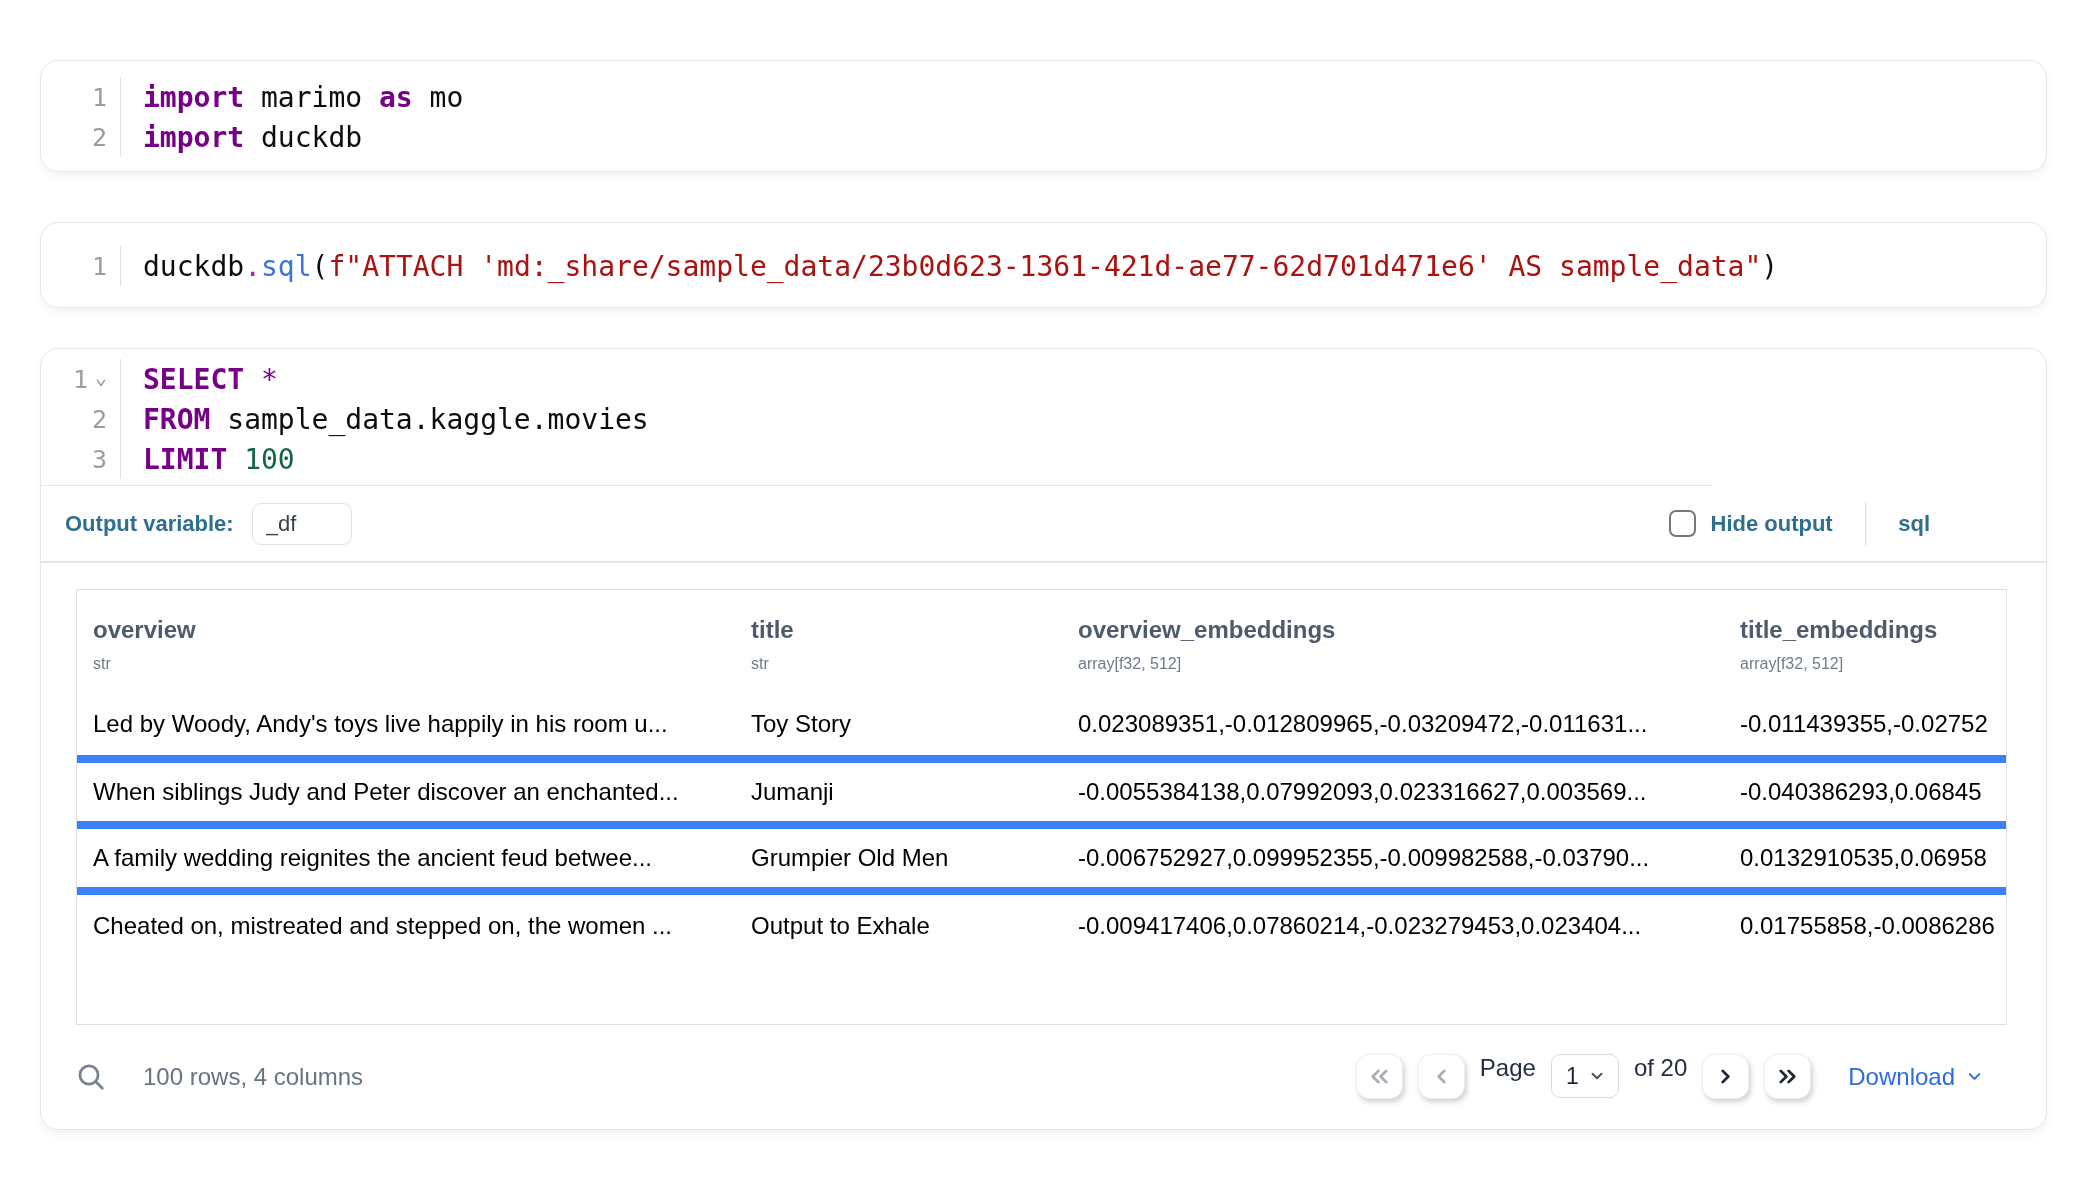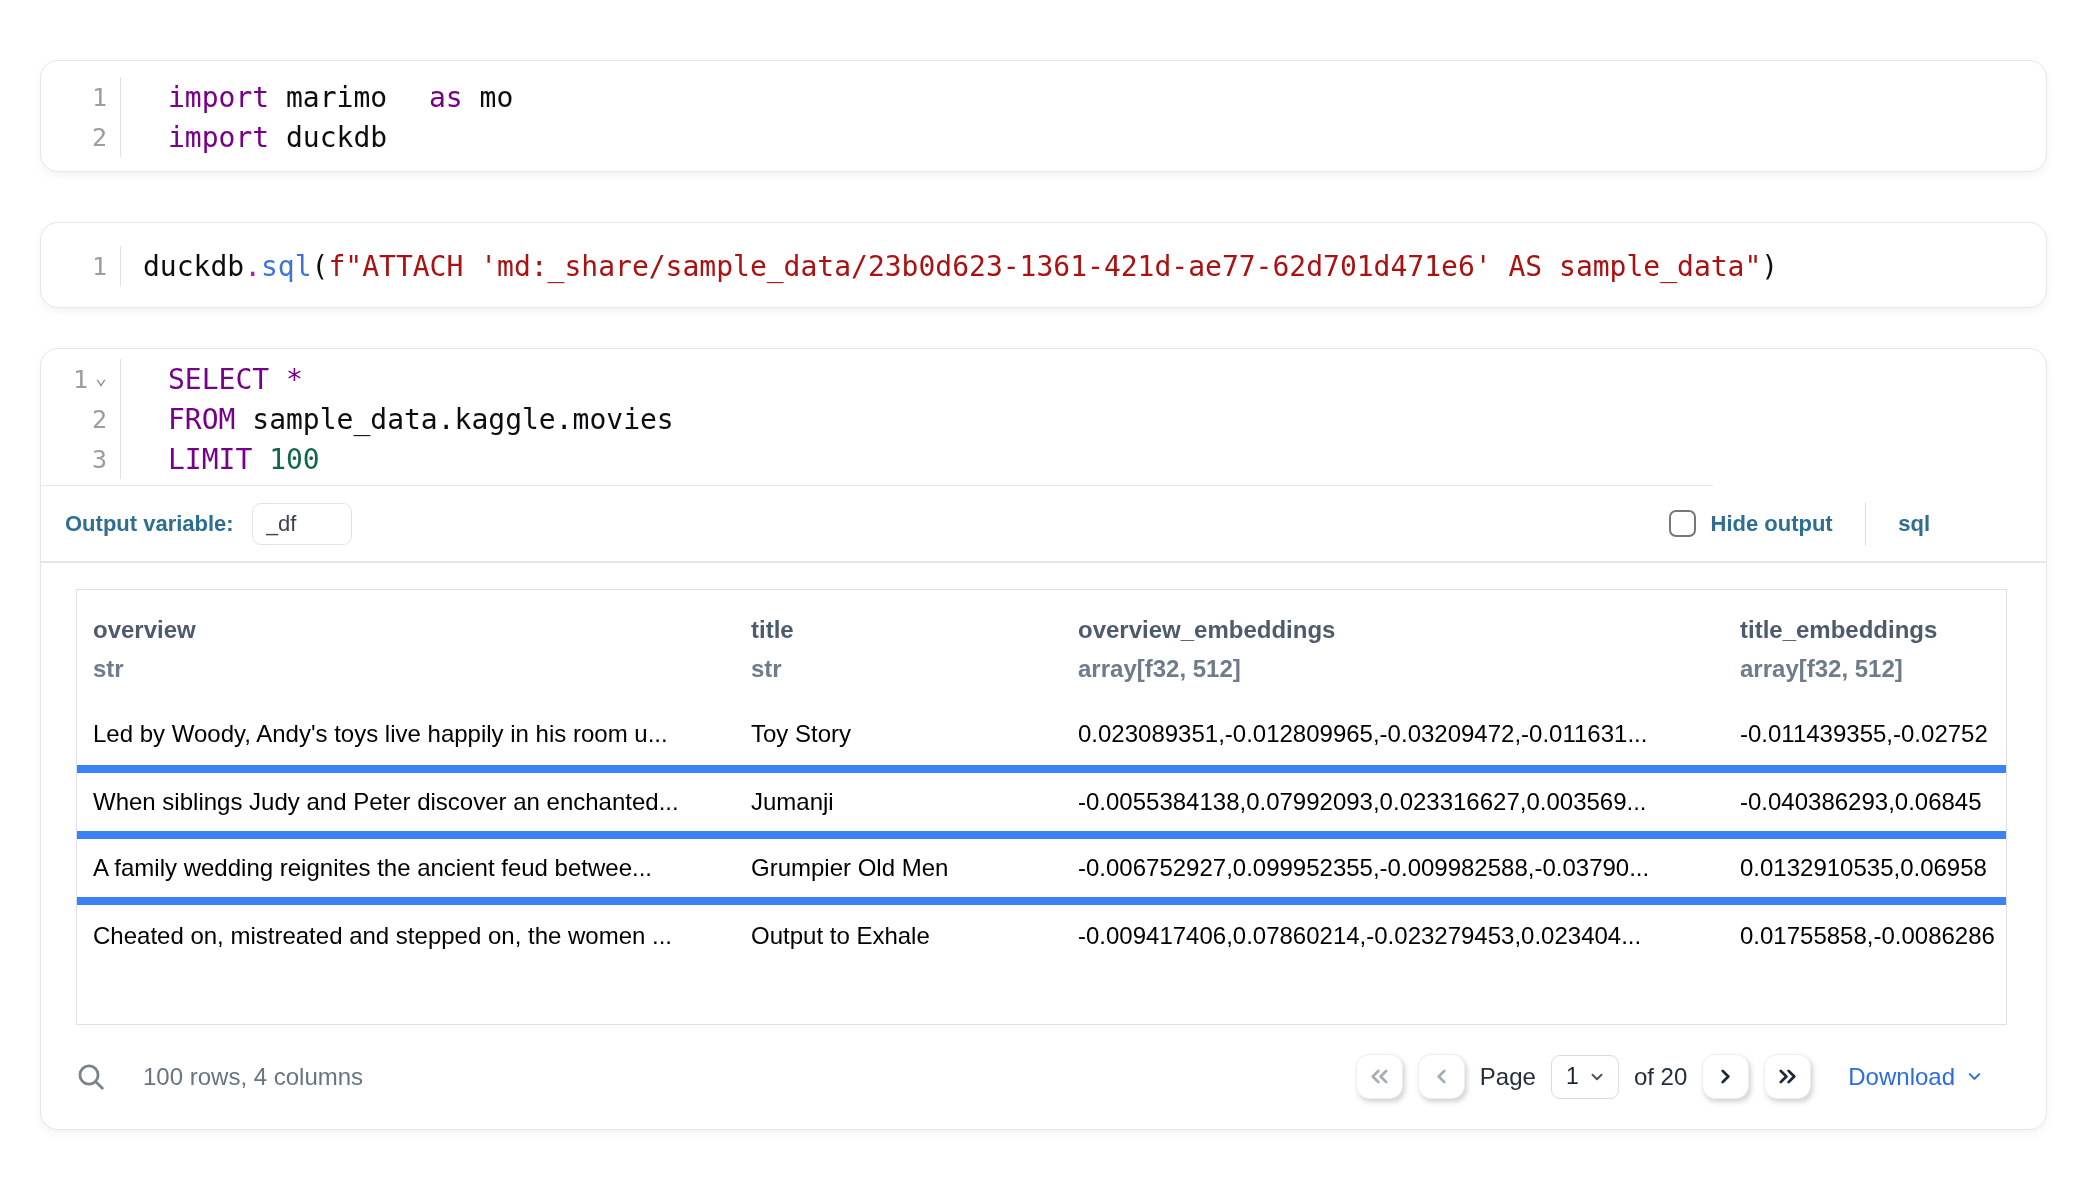--- a/index.html
+++ b/index.html
@@ -20,21 +20,21 @@
 
   
   .code-area { width:100%; }
   .code-line { display:flex; height:40px; align-items:center;
     font-family:"DejaVu Sans Mono", monospace; font-size:28px; }
   .gutter { width:80px; align-self:stretch; flex:0 0 80px; display:flex; align-items:center;
     justify-content:flex-end; gap:7px; padding-right:13px;
     border-right:1.5px solid #e1e1e4; color:#9b9da1; font-size:25px; }
   .fold { font-size:20px; color:#8d9196; line-height:1; transform:translateY(-2px); }
   .code-text { padding-left:22px; white-space:pre; color:#0c0d10; }
-  .tok-kw  { color:#770088; font-weight:normal;margin-left:25px; }
+  .tok-kw  { color:#770088; font-weight:bold; }
   .tok-str { color:#aa1111; }
   .tok-num { color:#116644; }
   .tok-fn  { color:#3d74d8; }
   .tok-dot { color:#a626a4; }
   .tok-op  { color:#770088; }
   .tok-pl  { color:#0c0d10; }
 
   
   .divider-short { height:1.5px; background:#e3e6ea; width:1672px; margin-top:6px; }
   .divider-full  { height:1.5px; background:#e3e6ea; width:100%; }
@@ -49,31 +49,31 @@
   .hide-label { margin-left:15px; }
   .vdiv { width:1.5px; height:44px; background:#d9dde2; margin:0 32px; }
 
   
   .table-card { margin:26px 0 0 35px; width:1931px; height:443px;
     border:1.5px solid #dce0e6; border-radius:0; overflow:hidden; background:#fff; }
   table { width:100%; border-collapse:collapse; table-layout:fixed; }
   col.c1{width:658px;} col.c2{width:327px;} col.c3{width:662px;} col.c4{width:auto;}
   th { text-align:left; vertical-align:top; padding:26px 16px 20px 16px; cursor:pointer; }
   .col-name { font-size:24px; font-weight:bold; color:#4d5b6c; white-space:nowrap; overflow:hidden; }
-  .col-type { font-size:24px; font-weight:bold; color:#6e7b8b; margin-top:11px; white-space:nowrap; }
+  .col-type { font-size:16px; font-weight:normal; color:#6e7b8b; margin-top:11px; white-space:nowrap; }
   td { font-size:24px; color:#000000; padding:0 16px; height:66px;
     white-space:nowrap; overflow:hidden; }
   tbody tr + tr td { border-top:8px solid #3b82f6; }
 
   
   .table-footer { height:106px; display:flex; align-items:center; padding:0 56px 0 30px; }
   .search-btn { width:40px; height:40px; display:flex; align-items:center; justify-content:center;
     background:none; border:none; padding:0; cursor:pointer; color:#79828d; }
   .row-count { color:#677483; font-size:24px; margin-left:32px; }
-  .pager { margin-left:auto; display:flex; align-items:center; gap:15px; }
+  .pager { margin-left:auto; display:flex; gap:15px; }
   .pbtn { width:47px; height:45px; border-radius:13px; border:1.5px solid #eceef2; background:#fff;
     box-shadow:2px 3px 5px rgba(90,95,110,.28); display:flex; align-items:center;
     justify-content:center; cursor:pointer; padding:0; }
   .pbtn.enabled  { color:#1f2836; }
   .pbtn.disabled { color:#a7adb6; }
   .pg-text { color:#242e3e; font-size:24px; }
   .page-select { width:68px; height:44px; border:1.5px solid #d5dbe2; border-radius:9px;
     background:#fff; display:flex; align-items:center; justify-content:space-between;
     padding:0 12px 0 14px; font-size:23px; color:#1c2533; cursor:pointer; }
   .page-select .chev { color:#495363; display:flex; }

